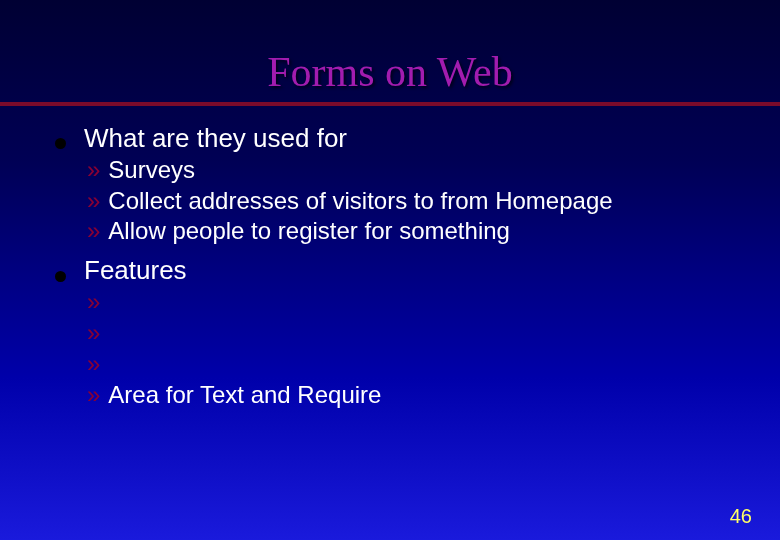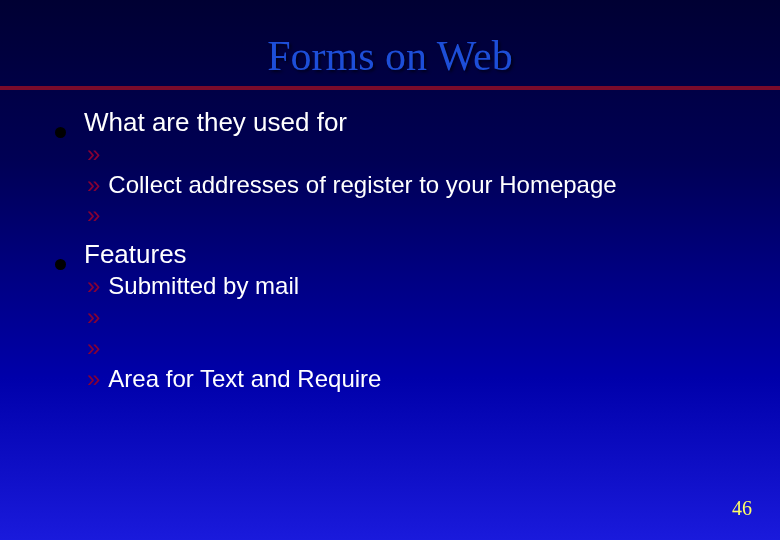--- a/index.html
+++ b/index.html
@@ -7,38 +7,38 @@
   body {
     background: linear-gradient(to bottom, #000033 0%, #000055 30%, #0000aa 70%, #1a1adc 100%);
     font-family: Arial, Helvetica, sans-serif;
     color: #ffffff;
     position: relative;
   }
   .title {
     font-family: "Times New Roman", Times, serif;
     font-size: 42px;
     font-weight: normal;
-    color: #1d4ed8;
+    color: #a21caf;
     text-align: center;
-    padding-top: 32px;
+    padding-top: 48px;
     padding-bottom: 6px;
     text-shadow: 2px 2px 3px rgba(0,0,0,0.6);
   }
   .divider {
     height: 4px;
     background: #7a0b2b;
     width: 100%;
     margin-bottom: 18px;
   }
   .content {
     padding: 0 40px 0 55px;
   }
   .top-bullet {
     display: flex;
-    align-items: flex-end;
+    align-items: center;
     margin-top: 10px;
     margin-bottom: 2px;
   }
   .top-bullet .dot {
     width: 11px;
     height: 11px;
     background: #000000;
     border-radius: 50%;
     flex-shrink: 0;
     margin-top: 10px;
@@ -67,59 +67,60 @@
     line-height: 1.2;
   }
   .sub-bullet .txt {
     font-size: 24px;
     color: #ffffff;
     line-height: 1.2;
   }
   .page-num {
     position: absolute;
     right: 28px;
-    bottom: 20px;
+    bottom: 12px;
     font-size: 20px;
     color: #ffff66;
-    font-family: Liberation Serif, serif;
+    font-family: Liberation Sans, sans-serif;
   }
 </style>
 </head>
 <body>
 
 <div class="title">Forms on Web</div>
 <div class="divider"></div>
 
 <div class="content">
 
   <div class="top-bullet">
     <div class="dot"></div>
     <div class="txt">What are they used for</div>
   </div>
   <div class="sublist">
     <div class="sub-bullet">
       <div class="arrow">»</div>
+      <div class="txt">Surveys</div>
     </div>
     <div class="sub-bullet">
       <div class="arrow">»</div>
-      <div class="txt">Collect addresses of register to your Homepage</div>
+      <div class="txt">Collect addresses of visitors to from Homepage</div>
     </div>
     <div class="sub-bullet">
       <div class="arrow">»</div>
+      <div class="txt">Allow people to register for something</div>
     </div>
   </div>
 
   <div class="top-bullet">
     <div class="dot"></div>
     <div class="txt">Features</div>
   </div>
   <div class="sublist">
     <div class="sub-bullet">
       <div class="arrow">»</div>
-      <div class="txt">Submitted by mail</div>
     </div>
     <div class="sub-bullet">
       <div class="arrow">»</div>
     </div>
     <div class="sub-bullet">
       <div class="arrow">»</div>
     </div>
     <div class="sub-bullet">
       <div class="arrow">»</div>
       <div class="txt">Area for Text and Require</div>

